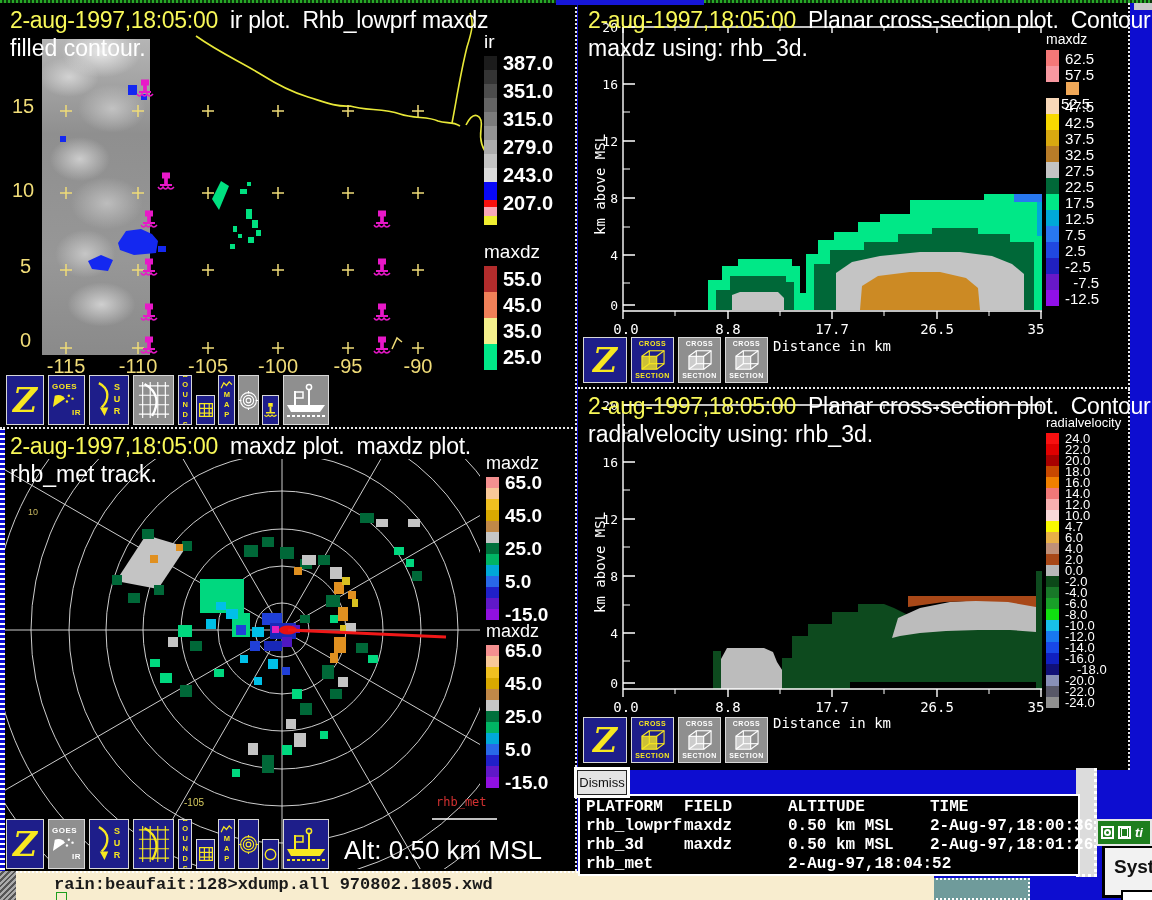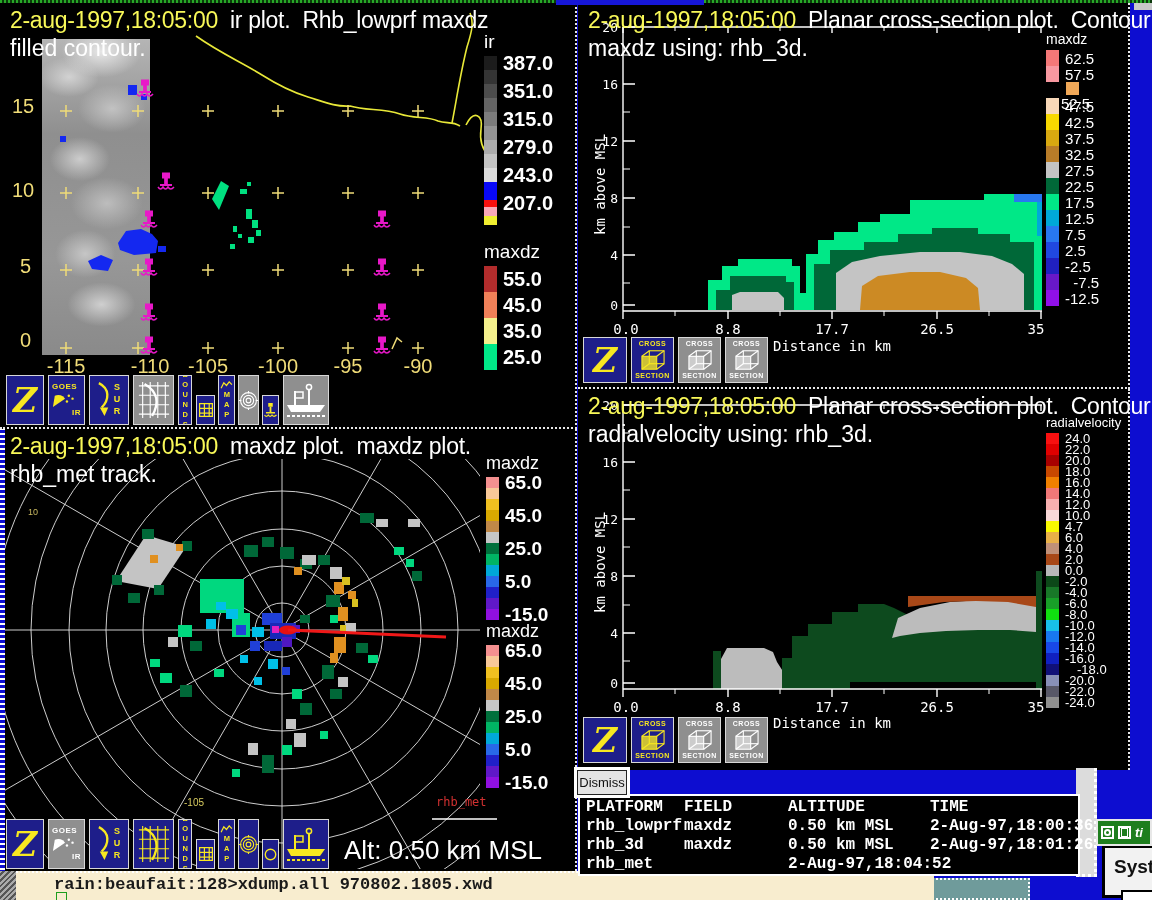--- a/index.html
+++ b/index.html
@@ -143,21 +143,21 @@
         <use href="#buoyg" transform="translate(382,345)"></use>
       </g>
     </svg>
     <div class="ptitle"><span class="date">2-aug-1997,18:05:00</span><span>  ir plot.  Rhb_lowprf maxdz</span></div>
     <div class="ptitle2">filled contour.</div>
     <span class="tlyt" style="left:12px;top:92px">15</span>
     <span class="tlyt" style="left:12px;top:176px">10</span>
     <span class="tlyt" style="left:20px;top:252px">5</span>
     <span class="tlyt" style="left:20px;top:326px">0</span>
     <span class="tlxt" style="left:66px;top:352px">-115</span>
-    <span class="tlxt" style="left:150px;top:352px">-110</span>
+    <span class="tlxt" style="left:138px;top:352px">-110</span>
     <span class="tlxt" style="left:208px;top:352px">-105</span>
     <span class="tlxt" style="left:278px;top:352px">-100</span>
     <span class="tlxt" style="left:348px;top:352px">-95</span>
     <span class="tlxt" style="left:418px;top:352px">-90</span>
     <div class="cb cb-lg" style="left:484px;top:28px">
         <div class="cb-title">ir</div>
         <div class="cb-row" style="height: 14px;">
           <span class="cb-sw" style="background: rgb(28, 28, 28);"></span>
           <span class="cb-lb">387.0</span>
         </div>

